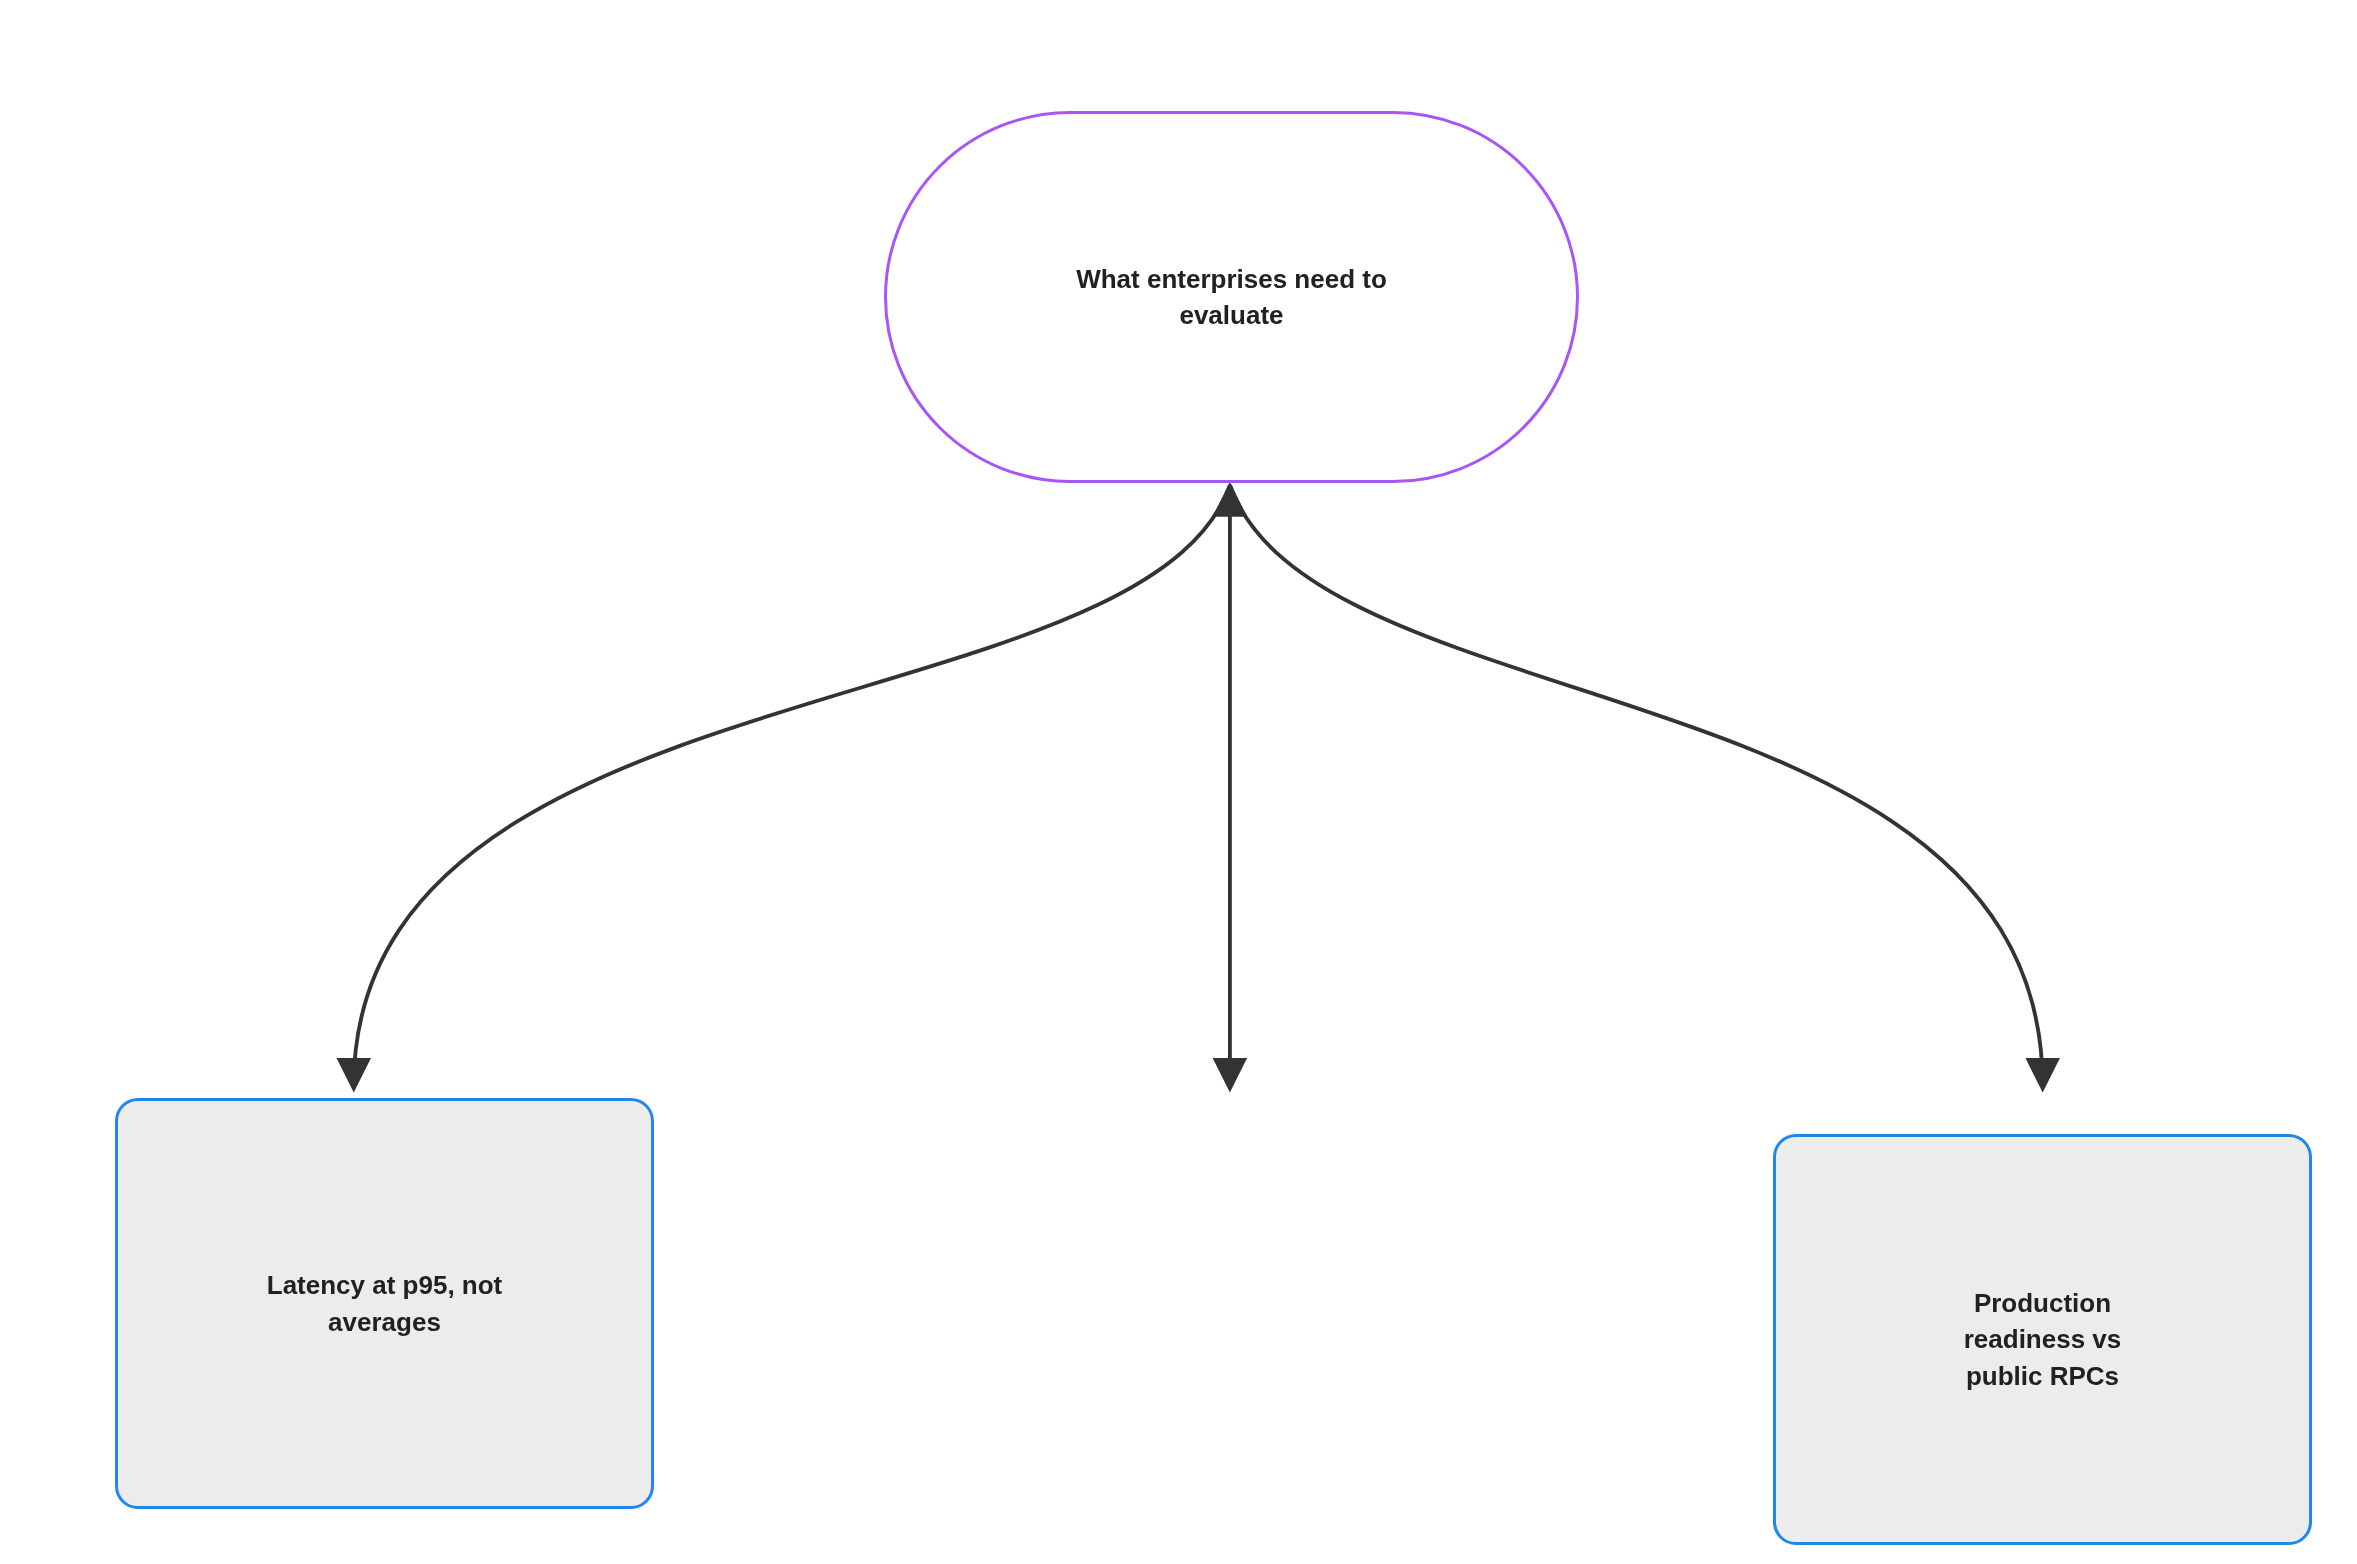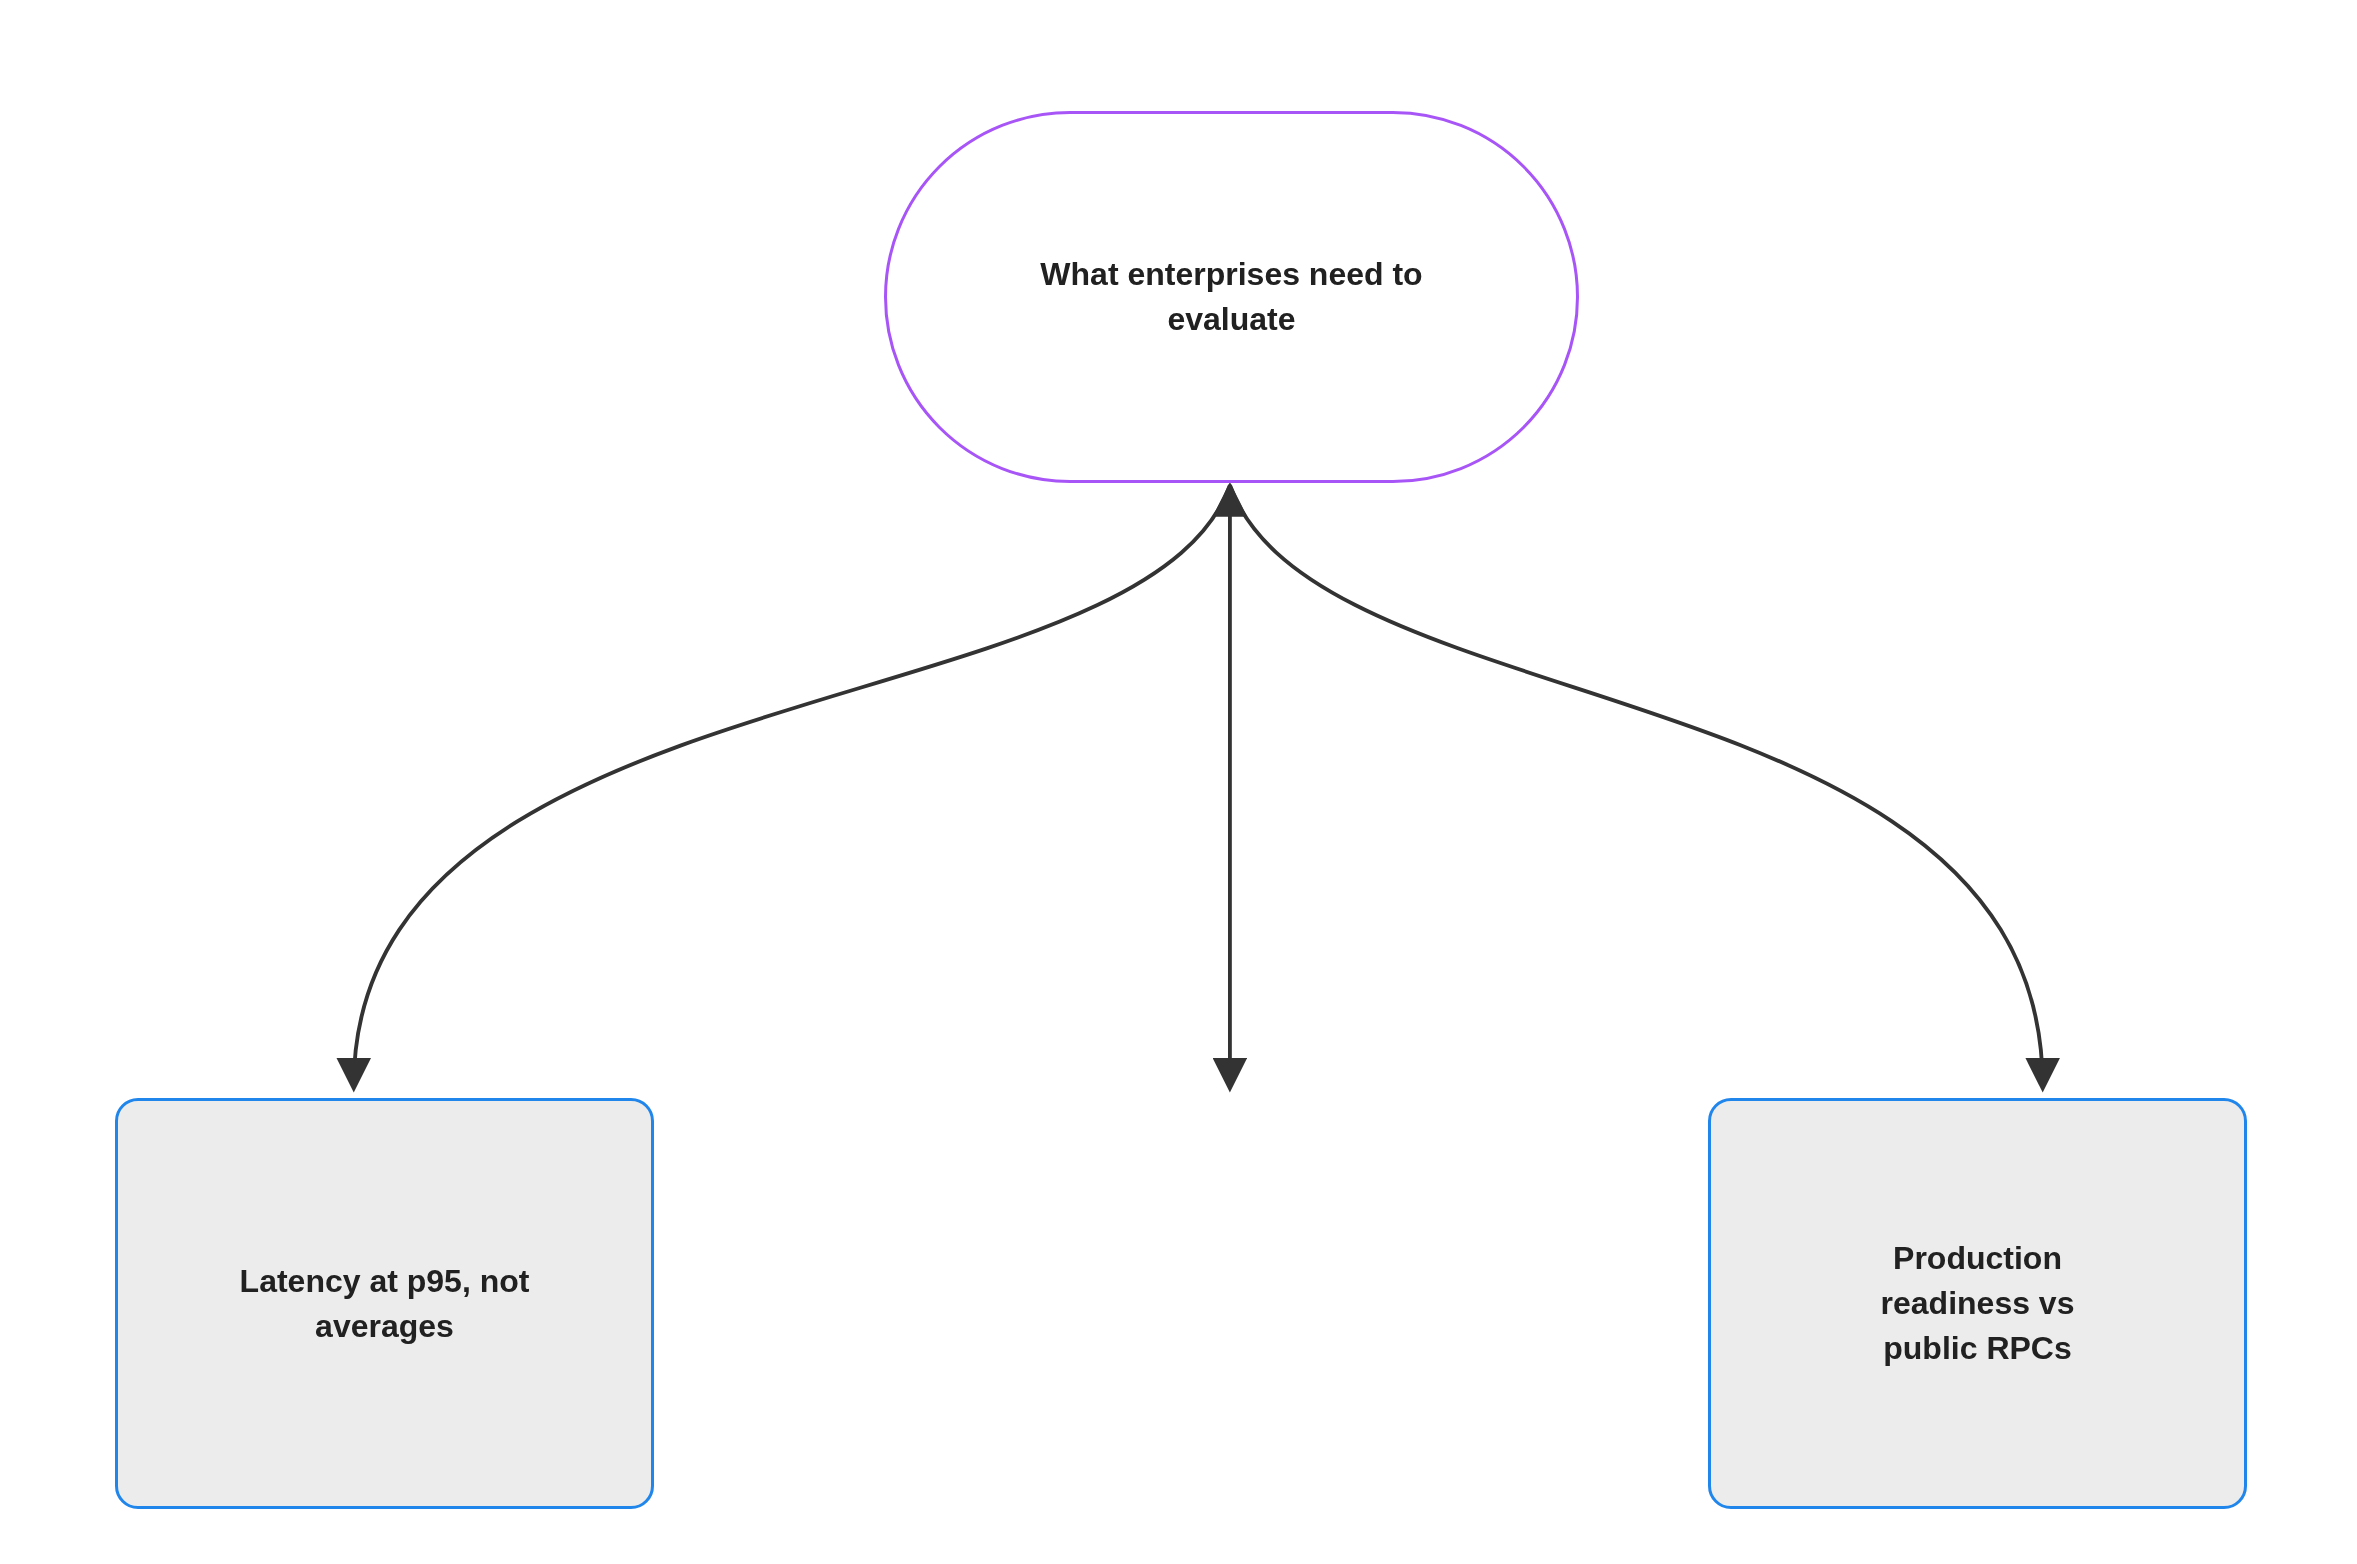--- a/index.html
+++ b/index.html
@@ -36,21 +36,21 @@
     position: absolute;
     display: flex;
     align-items: center;
     justify-content: center;
     box-sizing: border-box;
     text-align: center;
   }
   .label {
     white-space: pre-line;
     font-weight: bold;
-    font-size: 32px;
+    font-size: 26px;
     line-height: 1.4;
     color: var(--text, #212121);
   }
   .stadium {
     left: 884px;
     top: 111px;
     width: 695px;
     height: 372px;
     background: var(--root-fill, #ffffff);
     border: 3.8px solid var(--root-border, #a855f7);
@@ -61,21 +61,21 @@
     top: 1098px;
     width: 539px;
     height: 411px;
     background: var(--child-fill, #ececec);
     border: 3.8px solid var(--child-border, #2186eb);
     border-radius: 23px;
     padding: 0 38px;
   }
   .box-1 { left: 84px; margin-left: 31px; }
   .box-2 { left: 961px; }
-  .box-3 { left: 1708px; }
+  .box-3 { left: 1773px; margin-top: 36px; }
 </style>
 </head>
 <body>
 
 <div class="canvas">
 
   <svg class="edges" viewBox="0 0 2454 1629" xmlns="http://www.w3.org/2000/svg">
     <defs>
       <marker id="arrowhead" viewBox="0 0 10 10" refX="8" refY="5" markerWidth="9" markerHeight="9" orient="auto-start-reverse">
         <path class="arrow" d="M 0 0 L 10 5 L 0 10 z"></path>

